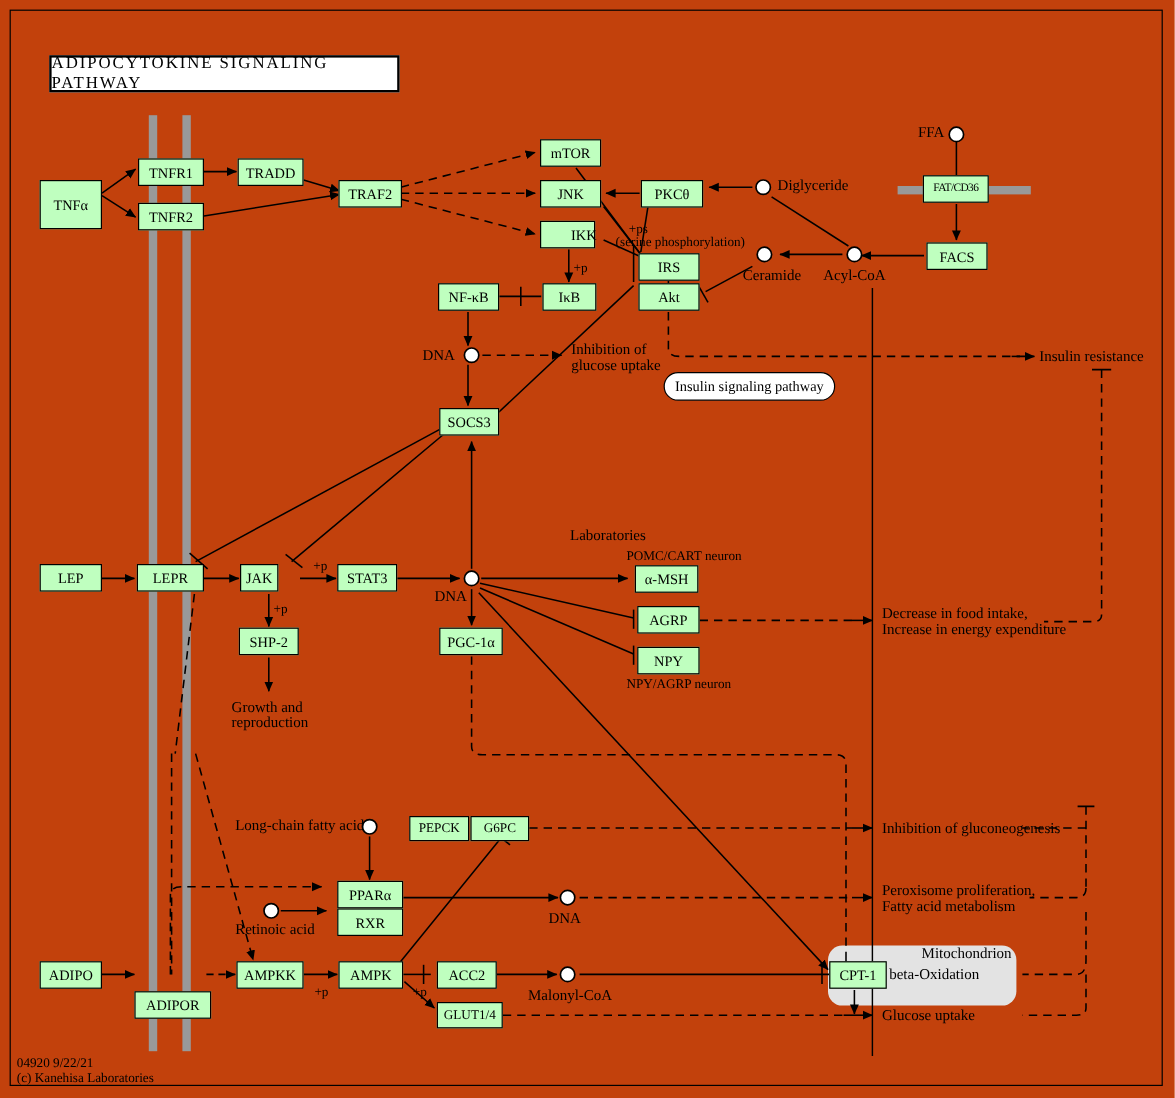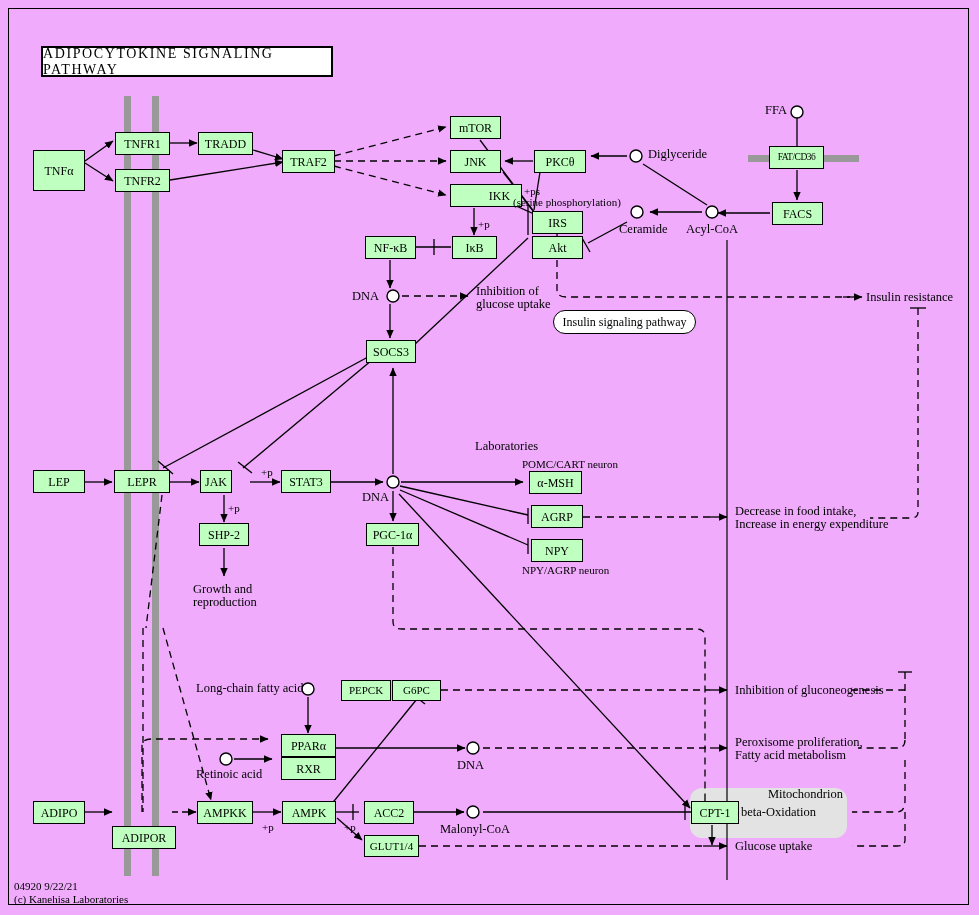--- a/index.html
+++ b/index.html
@@ -1,18 +1,18 @@
 <!DOCTYPE html>
 <html><head>
 <meta charset="utf-8">
 <title>Adipocytokine signaling pathway</title>
 <style>
   html,body{margin:0;padding:0;background:#ffffff;}
   body{font-family:"Liberation Serif","DejaVu Serif",serif;}
-  #page{position:relative;width:979px;height:915px;background:#f0abfc;overflow:hidden;}
+  #page{position:relative;width:979px;height:915px;background:#c2410c;overflow:hidden;}
   #frame{position:absolute;left:8px;top:8px;width:961px;height:897px;border:1px solid #000;box-sizing:border-box;}
   .svg-layer{position:absolute;left:0;top:0;width:979px;height:915px;}
   
   .node{
     position:absolute;background:#bfffbf;border:1px solid #000;
     color:#000;font-size:12px;line-height:1;
     display:flex;align-items:center;justify-content:center;
     box-sizing:border-box;white-space:nowrap;
     font-family:"Liberation Serif","DejaVu Serif",serif;
   }
@@ -237,21 +237,21 @@
     <span>ADIPOCYTOKINE SIGNALING PATHWAY</span>
   </div>
 
   <div class="node" style="left:33px;top:150px;width:52px;height:41px;">TNFα</div>
   <div class="node" style="left:115px;top:132px;width:55px;height:23px;">TNFR1</div>
   <div class="node" style="left:115px;top:169px;width:55px;height:23px;">TNFR2</div>
   <div class="node" style="left:198px;top:132px;width:55px;height:23px;">TRADD</div>
   <div class="node" style="left:282px;top:150px;width:53px;height:23px;">TRAF2</div>
   <div class="node" style="left:450px;top:116px;width:51px;height:23px;">mTOR</div>
   <div class="node" style="left:450px;top:150px;width:51px;height:23px;">JNK</div>
-  <div class="node" style="left:450px;top:184px;width:72px;height:23px;padding-left:27px;">IKK</div>
+  <div class="node" style="left:450px;top:184px;width:46px;height:23px;padding-left:27px;">IKK</div>
   <div class="node" style="left:534px;top:150px;width:52px;height:23px;">PKCθ</div>
   <div class="node" style="left:365px;top:236px;width:51px;height:23px;">NF-κB</div>
   <div class="node" style="left:452px;top:236px;width:45px;height:23px;">IκB</div>
   <div class="node" style="left:532px;top:211px;width:51px;height:23px;">IRS</div>
   <div class="node" style="left:532px;top:236px;width:51px;height:23px;">Akt</div>
   <div class="node" style="left:366px;top:340px;width:50px;height:23px;">SOCS3</div>
   <div class="node tiny" style="left:769px;top:146px;width:55px;height:23px;text-align:center;">FAT/CD36</div>
   <div class="node" style="left:772px;top:202px;width:51px;height:23px;">FACS</div>
 
   <div class="node" style="left:33px;top:470px;width:52px;height:23px;">LEP</div>

